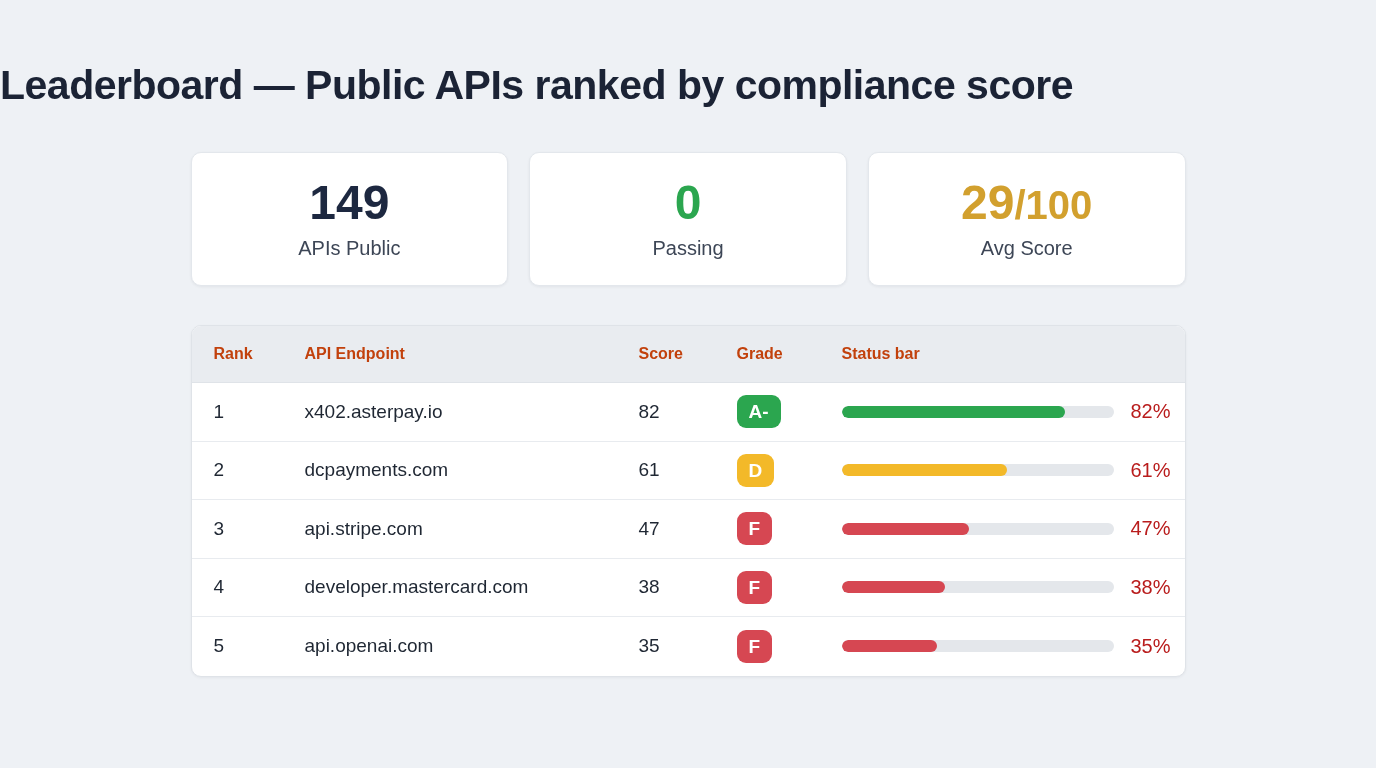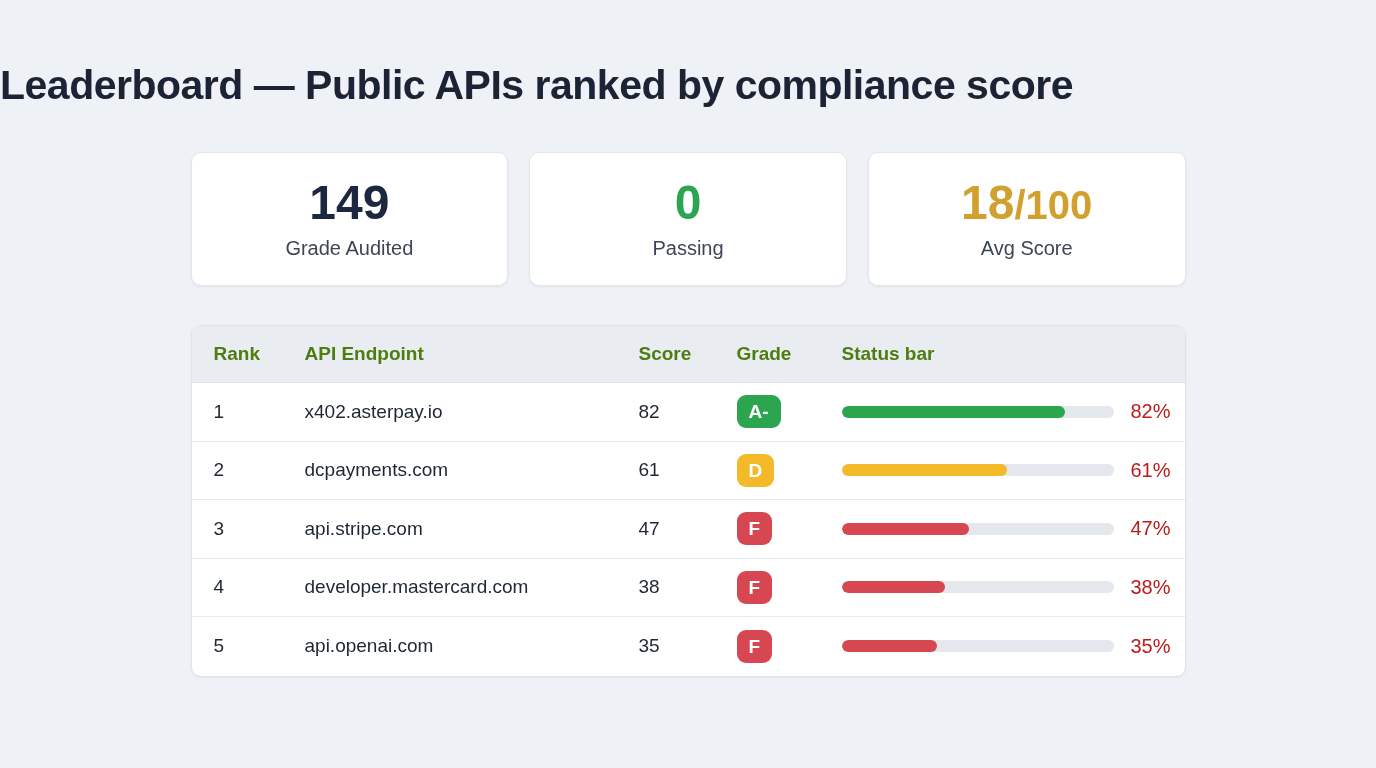--- a/index.html
+++ b/index.html
@@ -77,23 +77,23 @@
     padding-left: 22px;
     padding-right: 14px;
     height: 58.5px;
   }
   .trow.thead {
     height: 57px;
     background: #e9ecf0;
     border-bottom: 1px solid #dfe3e8;
   }
   .trow.thead .cell {
-    font-size: 19px;
+    font-size: 16px;
     font-weight: 600;
-    color: #4d7c0f;
+    color: #c2410c;
   }
   .trow.tdata { border-bottom: 1px solid #e8ebef; }
   .trow.tdata:last-child { border-bottom: none; }
   .cell {
     font-size: 19px;
     color: #1f2733;
   }
   .badge {
     display: inline-block;
     min-width: 20px;
@@ -139,28 +139,28 @@
 <body>
 
 <div class="page">
 
   <h1 class="title">Leaderboard — Public APIs ranked by compliance score</h1>
 
   <div class="content">
     <div class="stats">
       <div class="card">
         <div class="stat-value" style="color: rgb(29, 40, 64);">149</div>
-        <div class="stat-label">Grade Audited</div>
+        <div class="stat-label">APIs Public</div>
       </div>
       <div class="card">
         <div class="stat-value" style="color: rgb(43, 166, 79);">0</div>
         <div class="stat-label">Passing</div>
       </div>
       <div class="card">
-        <div class="stat-value" style="color: rgb(210, 160, 46);"><span>18</span><span class="stat-suffix">/100</span></div>
+        <div class="stat-value" style="color: rgb(210, 160, 46);"><span>29</span><span class="stat-suffix">/100</span></div>
         <div class="stat-label">Avg Score</div>
       </div>
     </div>
 
     <div class="table">
       <div class="trow thead">
         <div class="cell">Rank</div>
         <div class="cell">API Endpoint</div>
         <div class="cell">Score</div>
         <div class="cell">Grade</div>

